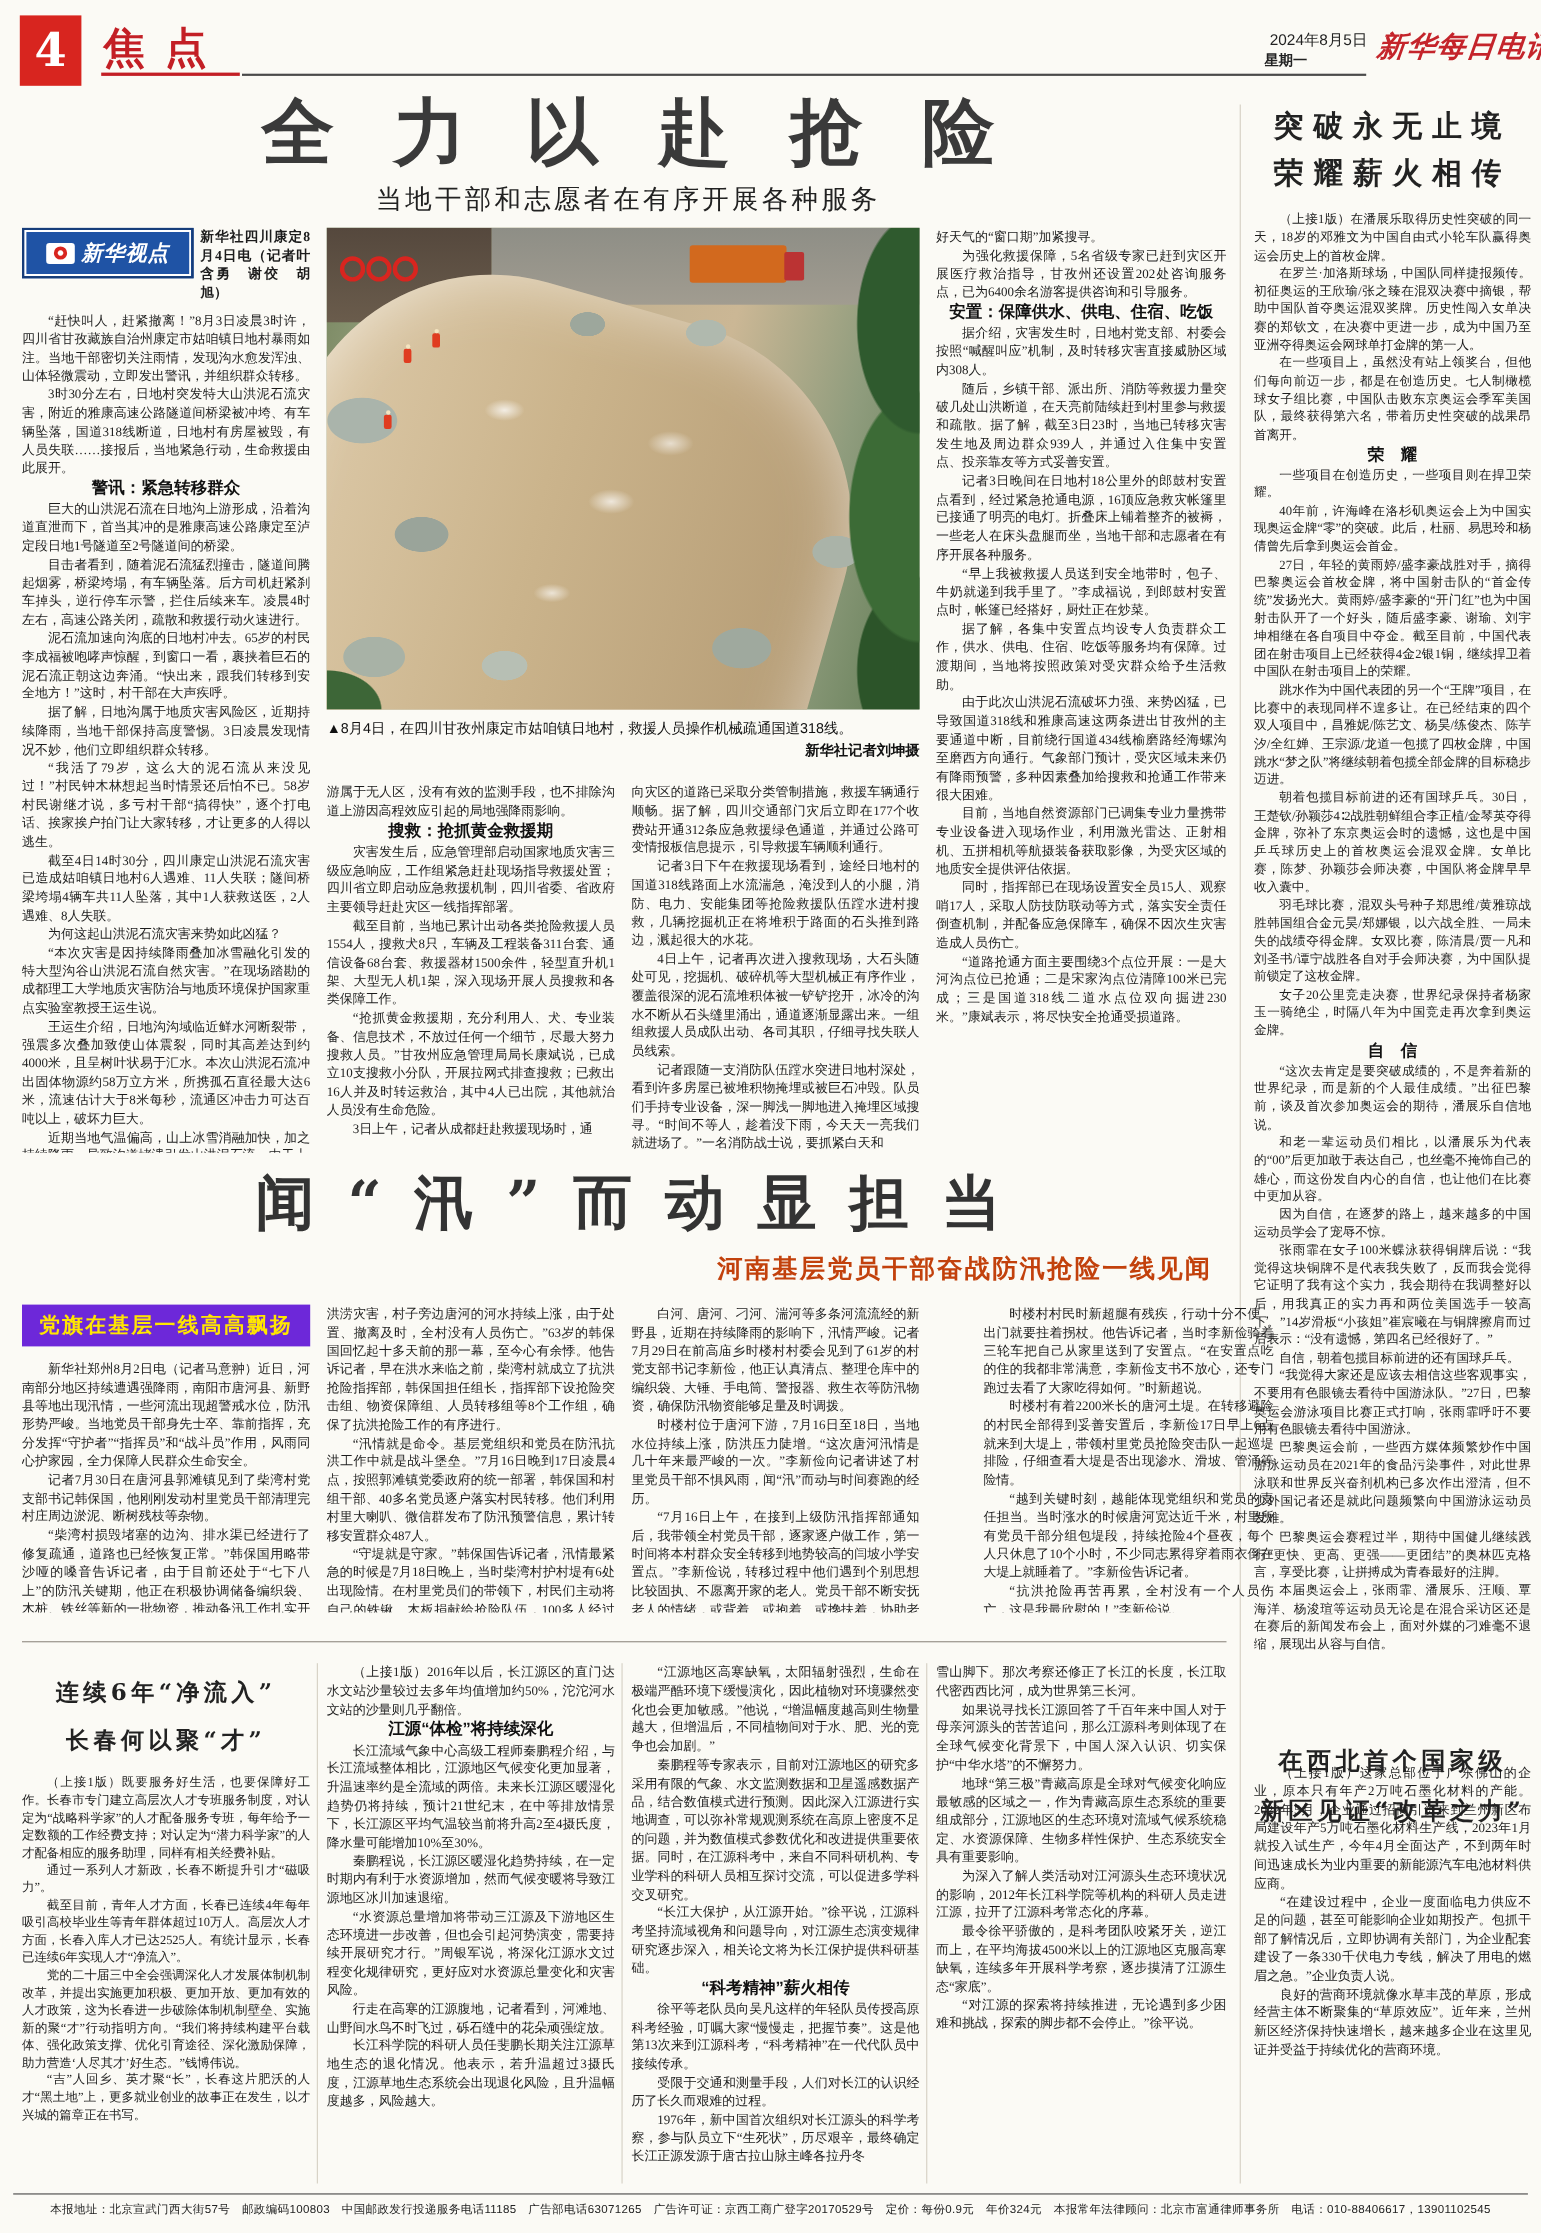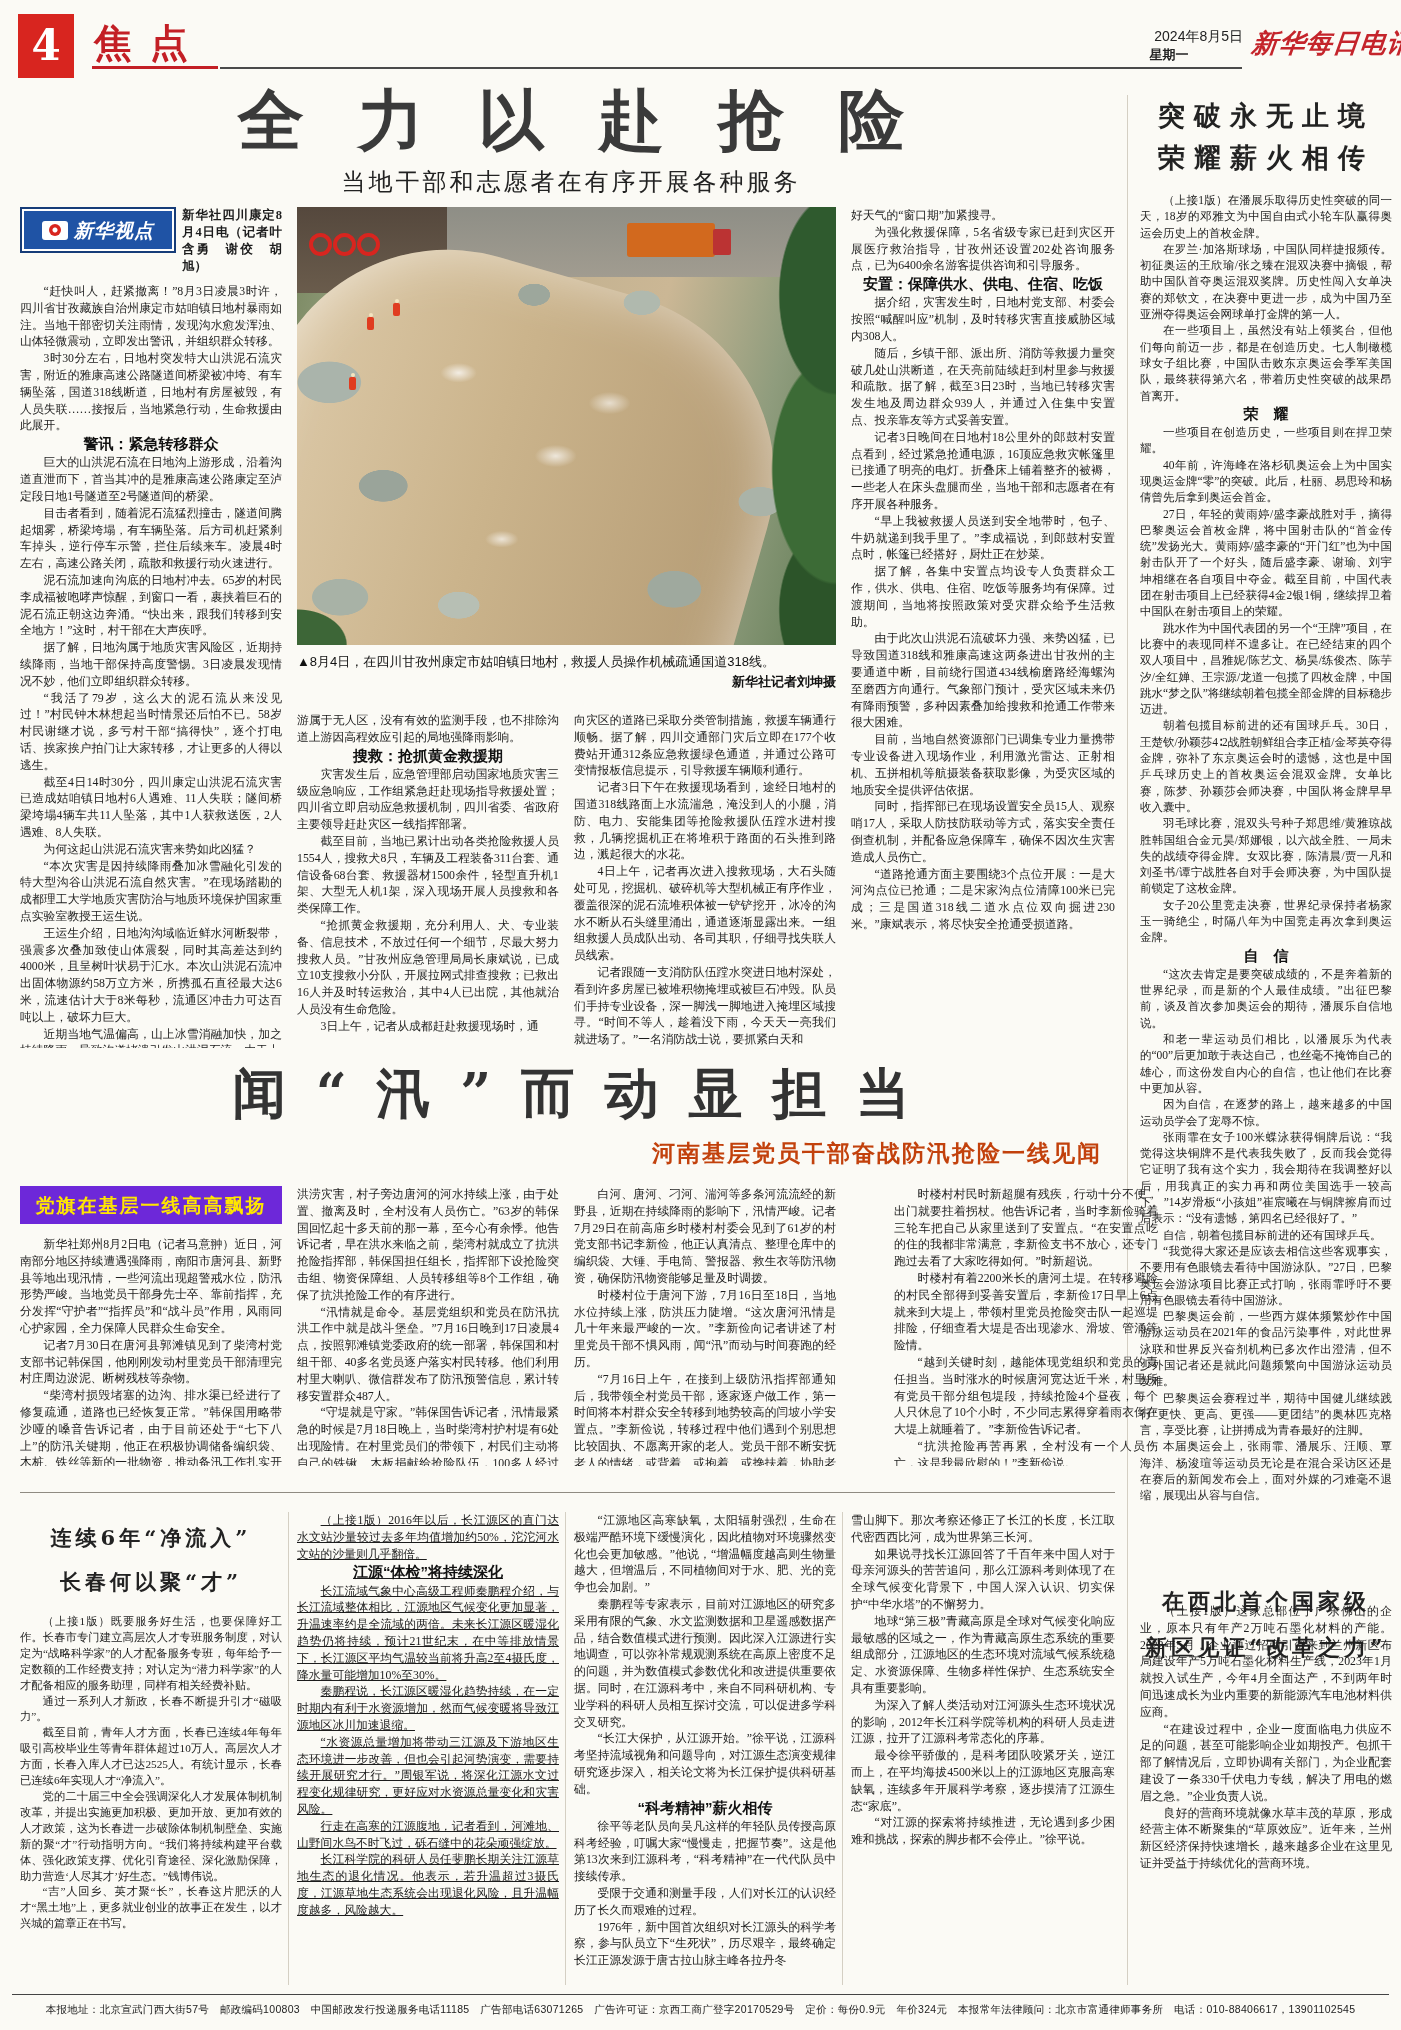--- a/index.html
+++ b/index.html
@@ -250,21 +250,21 @@
     <div class="b-head">
       <div>连续6年“净流入”</div>
       <div>长春何以聚“才”</div>
     </div>
   <p class="blk-p">（上接1版）既要服务好生活，也要保障好工作。长春市专门建立高层次人才专班服务制度，对认定为“战略科学家”的人才配备服务专班，每年给予一定数额的工作经费支持；对认定为“潜力科学家”的人才配备相应的服务助理，同样有相关经费补贴。</p>
       <p class="blk-p">通过一系列人才新政，长春不断提升引才“磁吸力”。</p>
       <p class="blk-p">截至目前，青年人才方面，长春已连续4年每年吸引高校毕业生等青年群体超过10万人。高层次人才方面，长春入库人才已达2525人。有统计显示，长春已连续6年实现人才“净流入”。</p>
       <p class="blk-p">党的二十届三中全会强调深化人才发展体制机制改革，并提出实施更加积极、更加开放、更加有效的人才政策，这为长春进一步破除体制机制壁垒、实施新的聚“才”行动指明方向。“我们将持续构建平台载体、强化政策支撑、优化引育途径、深化激励保障，助力营造‘人尽其才’好生态。”钱博伟说。</p>
       <p class="blk-p">“吉”人回乡、英才聚“长”，长春这片肥沃的人才“黑土地”上，更多就业创业的故事正在发生，以才兴城的篇章正在书写。</p>
     </div>
-  <div class="col" style="left:297px;top:1512px;width:262px;height:473px;text-decoration:underline;">
+  <div class="col" style="left:297px;top:1512px;width:262px;height:473px;">
       <p class="blk-p">（上接1版）2016年以后，长江源区的直门达水文站沙量较过去多年均值增加约50%，沱沱河水文站的沙量则几乎翻倍。</p>
       <p class="blk-h">江源“体检”将持续深化</p>
       <p class="blk-p">长江流域气象中心高级工程师秦鹏程介绍，与长江流域整体相比，江源地区气候变化更加显著，升温速率约是全流域的两倍。未来长江源区暖湿化趋势仍将持续，预计21世纪末，在中等排放情景下，长江源区平均气温较当前将升高2至4摄氏度，降水量可能增加10%至30%。</p>
       <p class="blk-p">秦鹏程说，长江源区暖湿化趋势持续，在一定时期内有利于水资源增加，然而气候变暖将导致江源地区冰川加速退缩。</p>
       <p class="blk-p">“水资源总量增加将带动三江源及下游地区生态环境进一步改善，但也会引起河势演变，需要持续开展研究才行。”周银军说，将深化江源水文过程变化规律研究，更好应对水资源总量变化和灾害风险。</p>
       <p class="blk-p">行走在高寒的江源腹地，记者看到，河滩地、山野间水鸟不时飞过，砾石缝中的花朵顽强绽放。</p>
       <p class="blk-p">长江科学院的科研人员任斐鹏长期关注江源草地生态的退化情况。他表示，若升温超过3摄氏度，江源草地生态系统会出现退化风险，且升温幅度越多，风险越大。</p>
     </div>
   <div class="col" style="left:574px;top:1512px;width:262px;height:473px;">
       <p class="blk-p">“江源地区高寒缺氧，太阳辐射强烈，生命在极端严酷环境下缓慢演化，因此植物对环境骤然变化也会更加敏感。”他说，“增温幅度越高则生物量越大，但增温后，不同植物间对于水、肥、光的竞争也会加剧。”</p>

